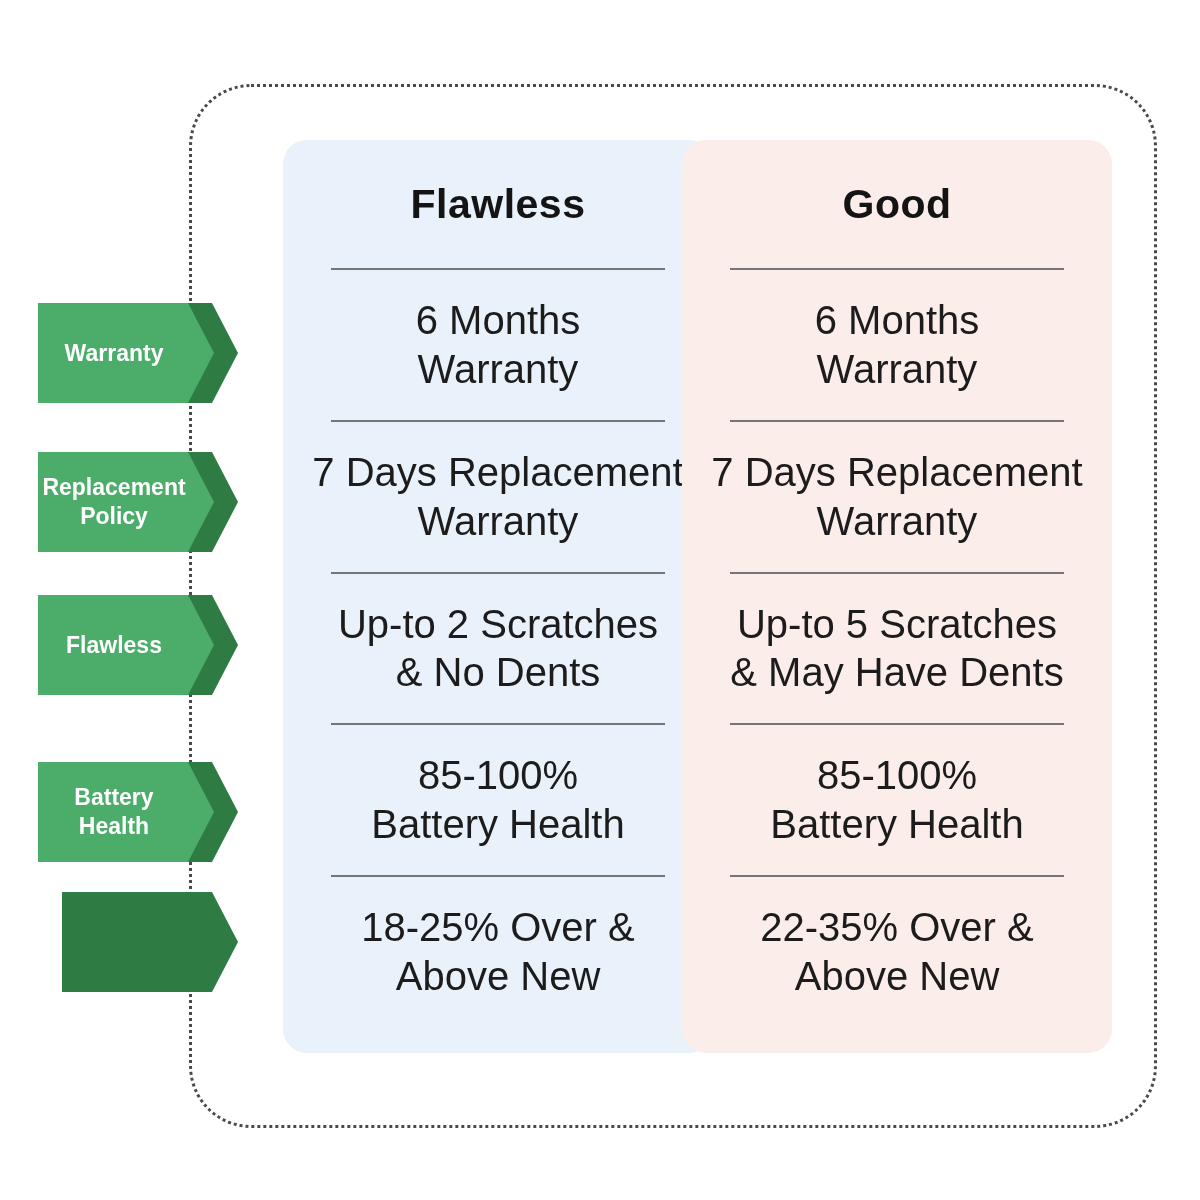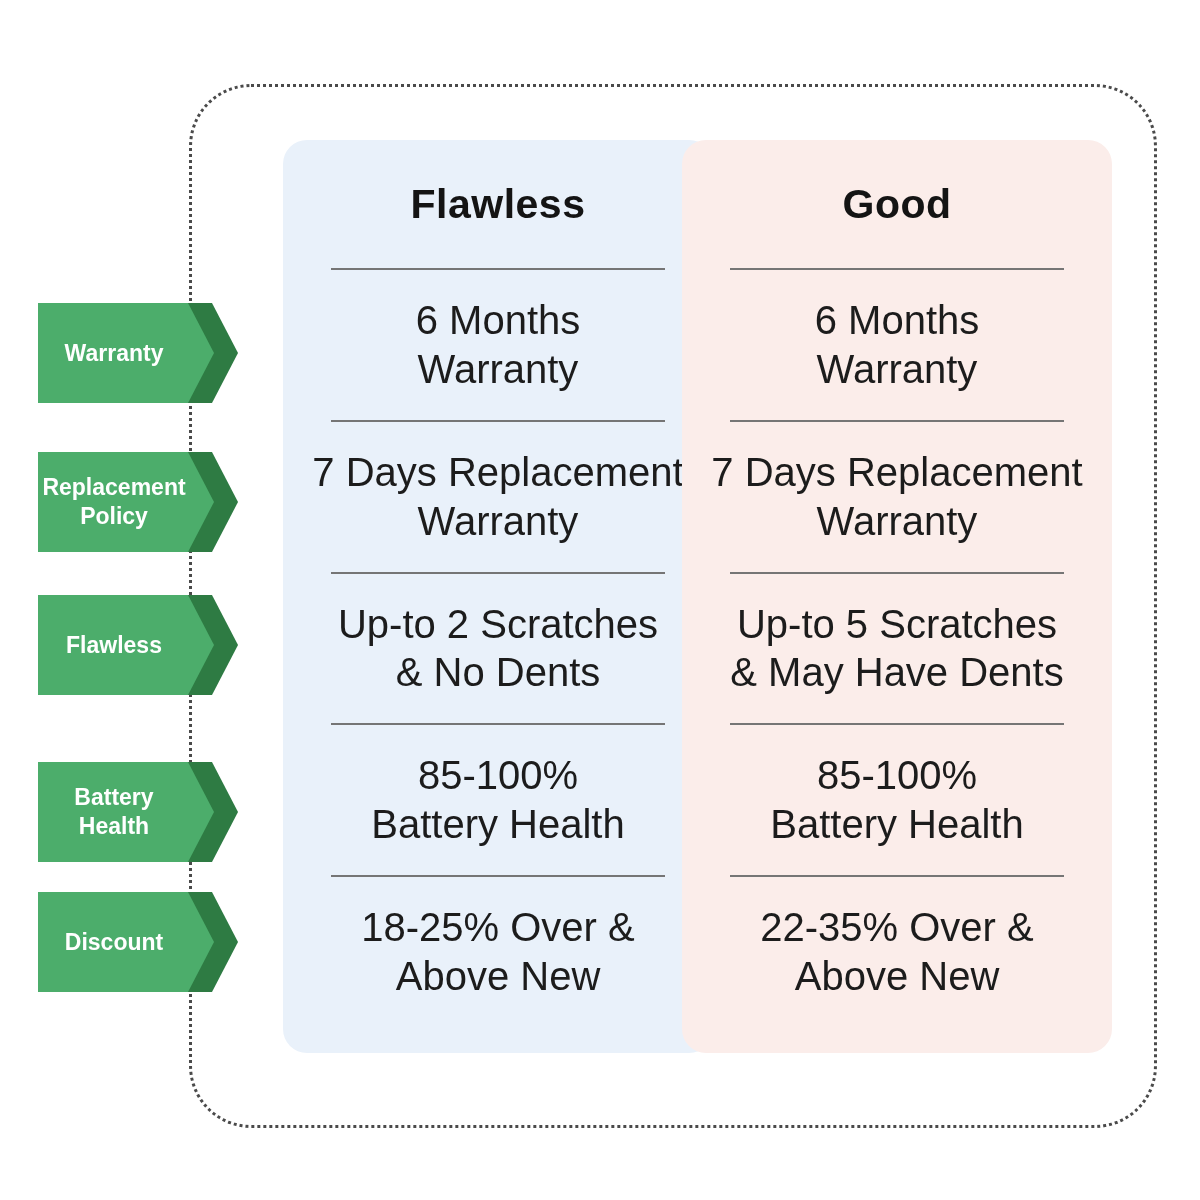--- a/index.html
+++ b/index.html
@@ -168,16 +168,15 @@
   </div>
 
   <div class="arrow arrow-battery">
     <div class="arrow-back"></div>
     <div class="arrow-front">Battery
 Health</div>
   </div>
 
   <div class="arrow arrow-discount">
     <div class="arrow-back"></div>
-    <div class="arrow-front">Discount</div>
   </div>
 
 </div>
 
 </body></html>

